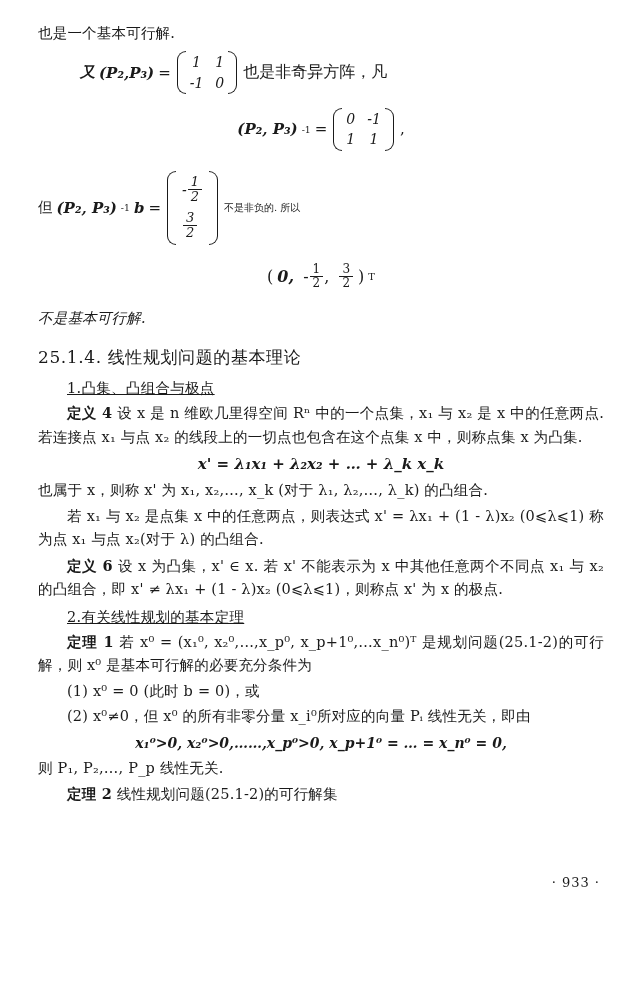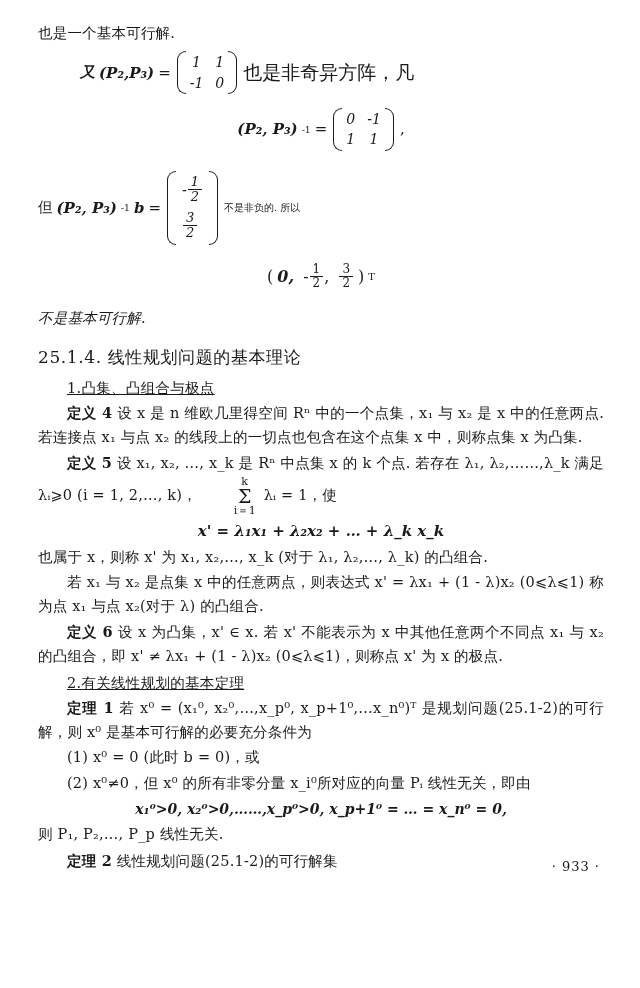--- a/index.html
+++ b/index.html
@@ -132,21 +132,21 @@
     font-size: 11px;
     line-height: 1;
     margin: 0 3px;
     vertical-align: middle;
   }
   .sum .big { font-size: 19px; line-height: 0.95; }
 
   .pagenum {
     position: absolute;
     right: 40px;
-    bottom: 18px;
+    bottom: 2px;
     font-size: 13px;
     letter-spacing: 1px;
     margin-left: 46px;
   }
 </style>
 </head>
 <body>
 
 <div class="page">
   <div class="body-col">
@@ -159,21 +159,21 @@
         <span class="ital">(P₂,P₃)</span>
         <span>=</span>
         <span class="matrix">
           <span class="mgrid c2">
             <span class="mcell">1</span>
             <span class="mcell">1</span>
             <span class="mcell">-1</span>
             <span class="mcell">0</span>
           </span>
         </span>
-        <span style="font-size:19px;">也是非奇异方阵，凡</span>
+        <span style="font-size:16px;">也是非奇异方阵，凡</span>
       </span>
     </div>
 
     <div class="mathrow" style="justify-content:center; margin-top:14px;">
       <span class="mathline">
         <span class="ital">(P₂, P₃)</span>
         <span class="sup">-1</span>
         <span>=</span>
         <span class="matrix">
           <span class="mgrid c2">
@@ -236,30 +236,20 @@
 
     <h2 class="h-section">25.1.4.  线性规划问题的基本理论</h2>
 
     <p class="h-sub">1.凸集、凸组合与极点</p>
 
     <p class="p indent2">
       <span class="bold">定义 4</span>
       <span>设 x 是 n 维欧几里得空间 Rⁿ 中的一个点集，x₁ 与 x₂ 是 x 中的任意两点. 若连接点 x₁ 与点 x₂ 的线段上的一切点也包含在这个点集 x 中，则称点集 x 为凸集.</span>
     </p>
 
-    <p class="p indent2">
-      <span class="bold">定义 5</span>
-      <span>设 x₁, x₂, …, x_k 是 Rⁿ 中点集 x 的 k 个点. 若存在 λ₁, λ₂,……,λ_k 满足  λᵢ⩾0 (i = 1, 2,…, k)，</span>
-      <span class="sum">
-        <span>k</span>
-        <span class="big">Σ</span>
-        <span>i＝1</span>
-      </span>
-      <span>λᵢ = 1，使</span>
-    </p>
 
     <div class="mathrow" style="justify-content:center;">
       <span class="mathline ital">x' = λ₁x₁ + λ₂x₂ + … + λ_k x_k</span>
     </div>
 
     <p class="p">也属于 x，则称 x' 为 x₁, x₂,…, x_k (对于 λ₁, λ₂,…, λ_k) 的凸组合.</p>
 
     <p class="p indent2">若 x₁ 与 x₂ 是点集 x 中的任意两点，则表达式 x' = λx₁ + (1 - λ)x₂ (0⩽λ⩽1) 称为点 x₁ 与点 x₂(对于 λ) 的凸组合.</p>
 
     <p class="p indent2">

